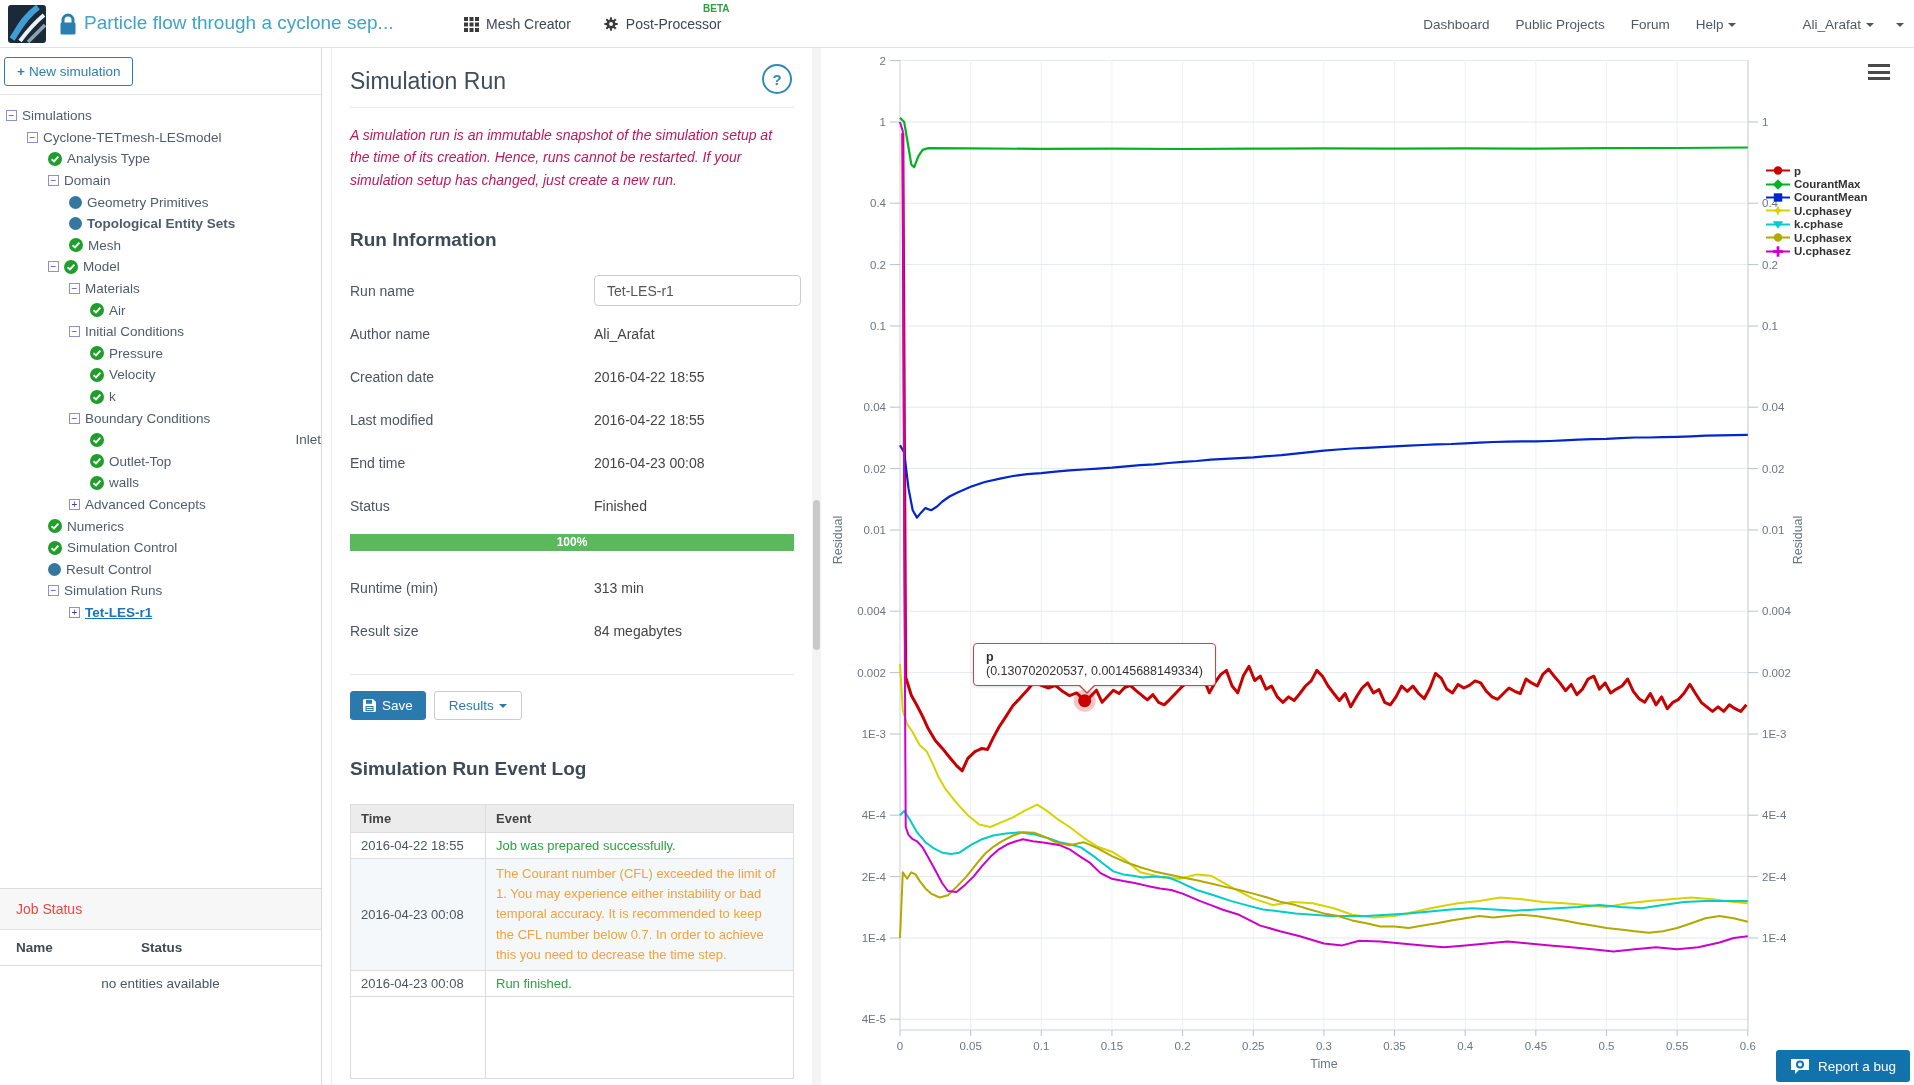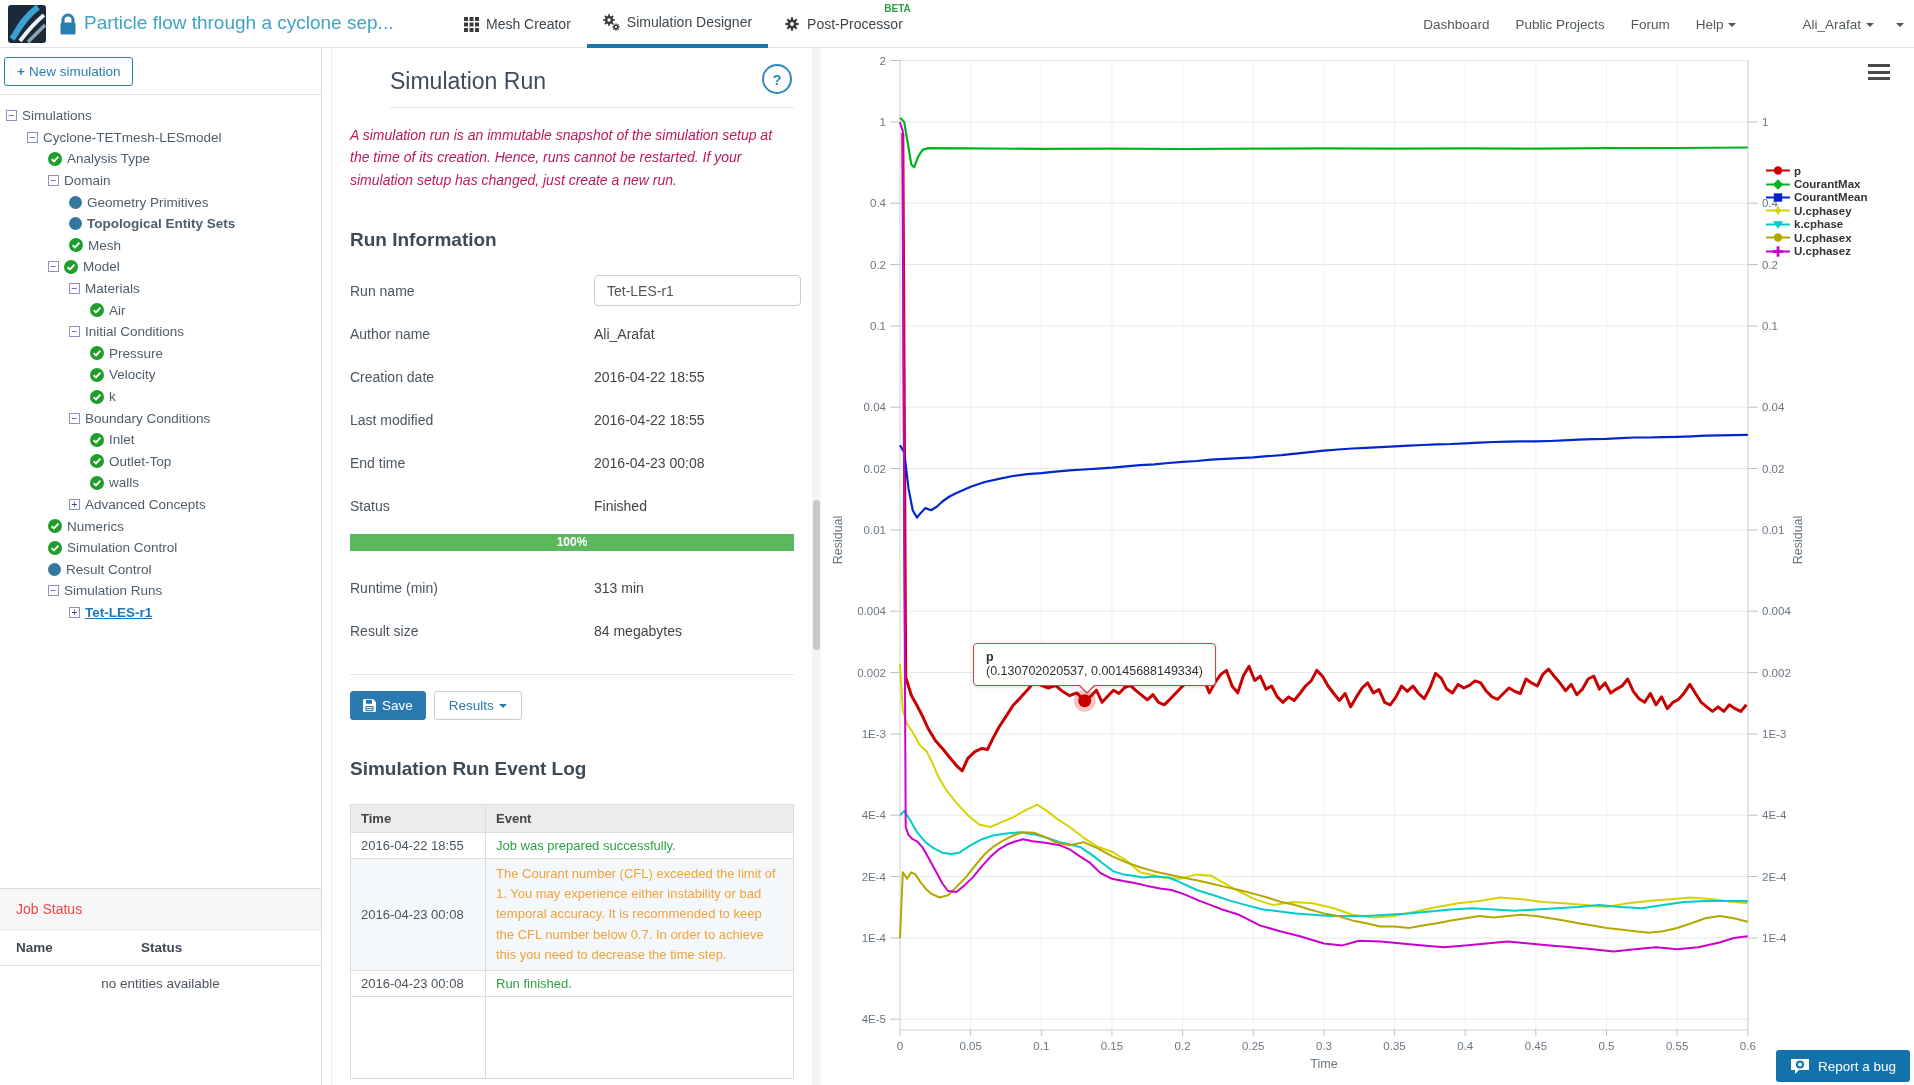--- a/index.html
+++ b/index.html
@@ -44,21 +44,21 @@
   .js-title { background:#f7f7f7; border-bottom:1px solid #e5e5e5; color:#ef4444; font-size:14px;
     padding:12px 16px; }
   .js-head { display:flex; padding:10px 16px; border-bottom:1px solid #e0e0e0; font-weight:bold;
     font-size:13.5px; color:#3f4a55; }
   .js-head span:first-child { width:125px; }
   .js-empty { text-align:center; font-size:13.5px; color:#4a5560; padding:10px 0; }
 
   
   .main { position:absolute; left:331px; top:48px; width:481px; height:1037px; background:#fff;
     border-left:1px solid #ececec; padding:20px 18px 0 18px; }
-  .main-title-row { position:relative; padding-bottom:12px; border-bottom:1px solid #e7e7e7;margin-left:40px; }
+  .main-title-row { position:relative; padding-bottom:12px; border-bottom:1px solid #e7e7e7; }
   .main-title { font-size:23px; color:#3f4c59; }
   .help-btn { position:absolute; right:2px; top:-4px; width:30px; height:30px; border-radius:50%;
     border:2px solid #3089b5; color:#3089b5; background:#fff; font-size:15px; font-weight:bold; cursor:pointer; }
   .description { font-style:italic; font-size:14px; color:#be185d; line-height:1.6; margin:16px 0 0 0; }
   .section-heading { font-size:19px; color:#3d4b57; margin:38px 0 24px 0; }
   .field-row { display:flex; align-items:center; margin-bottom:13px; min-height:30px; }
   .field-label { flex:0 0 244px; font-size:14px; color:#4a5560; }
   .field-value { font-size:14px; color:#444; }
   .field-input { width:212px; height:31px; border:1px solid #ccc; border-radius:4px; padding:0 12px;
     font-size:14px; color:#555; font-family:inherit; }
@@ -134,37 +134,20 @@
             <rect x="11" y="0" width="4" height="4" fill="#3a3a3a"></rect>
             <rect x="0" y="5.5" width="4" height="4" fill="#3a3a3a"></rect>
             <rect x="5.5" y="5.5" width="4" height="4" fill="#3a3a3a"></rect>
             <rect x="11" y="5.5" width="4" height="4" fill="#3a3a3a"></rect>
             <rect x="0" y="11" width="4" height="4" fill="#3a3a3a"></rect>
             <rect x="5.5" y="11" width="4" height="4" fill="#3a3a3a"></rect>
             <rect x="11" y="11" width="4" height="4" fill="#3a3a3a"></rect>
           </svg>
           <span>Mesh Creator</span>
         </div>
-        <div class="tab active">
-          <svg width="17" height="17" viewBox="0 0 17 17">
-            <rect x="5.12" y="0.20000000000000018" width="1.76" height="11.6" fill="#3a3a3a" transform="rotate(0 6 6)"></rect>
-            <rect x="5.12" y="0.20000000000000018" width="1.76" height="11.6" fill="#3a3a3a" transform="rotate(45 6 6)"></rect>
-            <rect x="5.12" y="0.20000000000000018" width="1.76" height="11.6" fill="#3a3a3a" transform="rotate(90 6 6)"></rect>
-            <rect x="5.12" y="0.20000000000000018" width="1.76" height="11.6" fill="#3a3a3a" transform="rotate(135 6 6)"></rect>
-            <circle cx="6" cy="6" r="4" fill="#3a3a3a"></circle>
-            <circle cx="6" cy="6" r="1.68" fill="#fff"></circle>
-            <rect x="12.428" y="9.23" width="1.1440000000000001" height="7.54" fill="#3a3a3a" transform="rotate(0 13 13)"></rect>
-            <rect x="12.428" y="9.23" width="1.1440000000000001" height="7.54" fill="#3a3a3a" transform="rotate(45 13 13)"></rect>
-            <rect x="12.428" y="9.23" width="1.1440000000000001" height="7.54" fill="#3a3a3a" transform="rotate(90 13 13)"></rect>
-            <rect x="12.428" y="9.23" width="1.1440000000000001" height="7.54" fill="#3a3a3a" transform="rotate(135 13 13)"></rect>
-            <circle cx="13" cy="13" r="2.6" fill="#3a3a3a"></circle>
-            <circle cx="13" cy="13" r="1.092" fill="#fff"></circle>
-          </svg>
-          <span>Simulation Designer</span>
-        </div>
         <div class="tab">
           <svg width="16" height="16" viewBox="0 0 16 16">
             <rect x="6.9879999999999995" y="1.330000000000001" width="2.024" height="13.339999999999998" fill="#3a3a3a" transform="rotate(0 8 8)"></rect>
             <rect x="6.9879999999999995" y="1.330000000000001" width="2.024" height="13.339999999999998" fill="#3a3a3a" transform="rotate(45 8 8)"></rect>
             <rect x="6.9879999999999995" y="1.330000000000001" width="2.024" height="13.339999999999998" fill="#3a3a3a" transform="rotate(90 8 8)"></rect>
             <rect x="6.9879999999999995" y="1.330000000000001" width="2.024" height="13.339999999999998" fill="#3a3a3a" transform="rotate(135 8 8)"></rect>
             <circle cx="8" cy="8" r="4.6" fill="#3a3a3a"></circle>
             <circle cx="8" cy="8" r="1.9319999999999997" fill="#fff"></circle>
           </svg>
           <span>Post-Processor</span>
@@ -282,21 +265,21 @@
               <circle cx="7" cy="7" r="7" fill="#1f9e2c"></circle>
               <path d="M3.6 7.3 L6 9.5 L10.4 4.7" stroke="#fff" stroke-width="1.9" fill="none"></path>
             </svg>
           </span>
           <span class="tree-label">k</span>
         </div>
         <div class="tree-row" style="padding-left: 63px;">
           <span class="expander">−</span>
           <span class="tree-label">Boundary Conditions</span>
         </div>
-        <div class="tree-row" style="padding-left: 84px;">
+        <div class="tree-row" style="padding-left: 84px; justify-content: space-between;">
           <span class="tree-icon">
             <svg width="14" height="14" viewBox="0 0 14 14">
               <circle cx="7" cy="7" r="7" fill="#1f9e2c"></circle>
               <path d="M3.6 7.3 L6 9.5 L10.4 4.7" stroke="#fff" stroke-width="1.9" fill="none"></path>
             </svg>
           </span>
           <span class="tree-label">Inlet</span>
         </div>
         <div class="tree-row" style="padding-left: 84px; text-align: right;">
           <span class="tree-icon">

